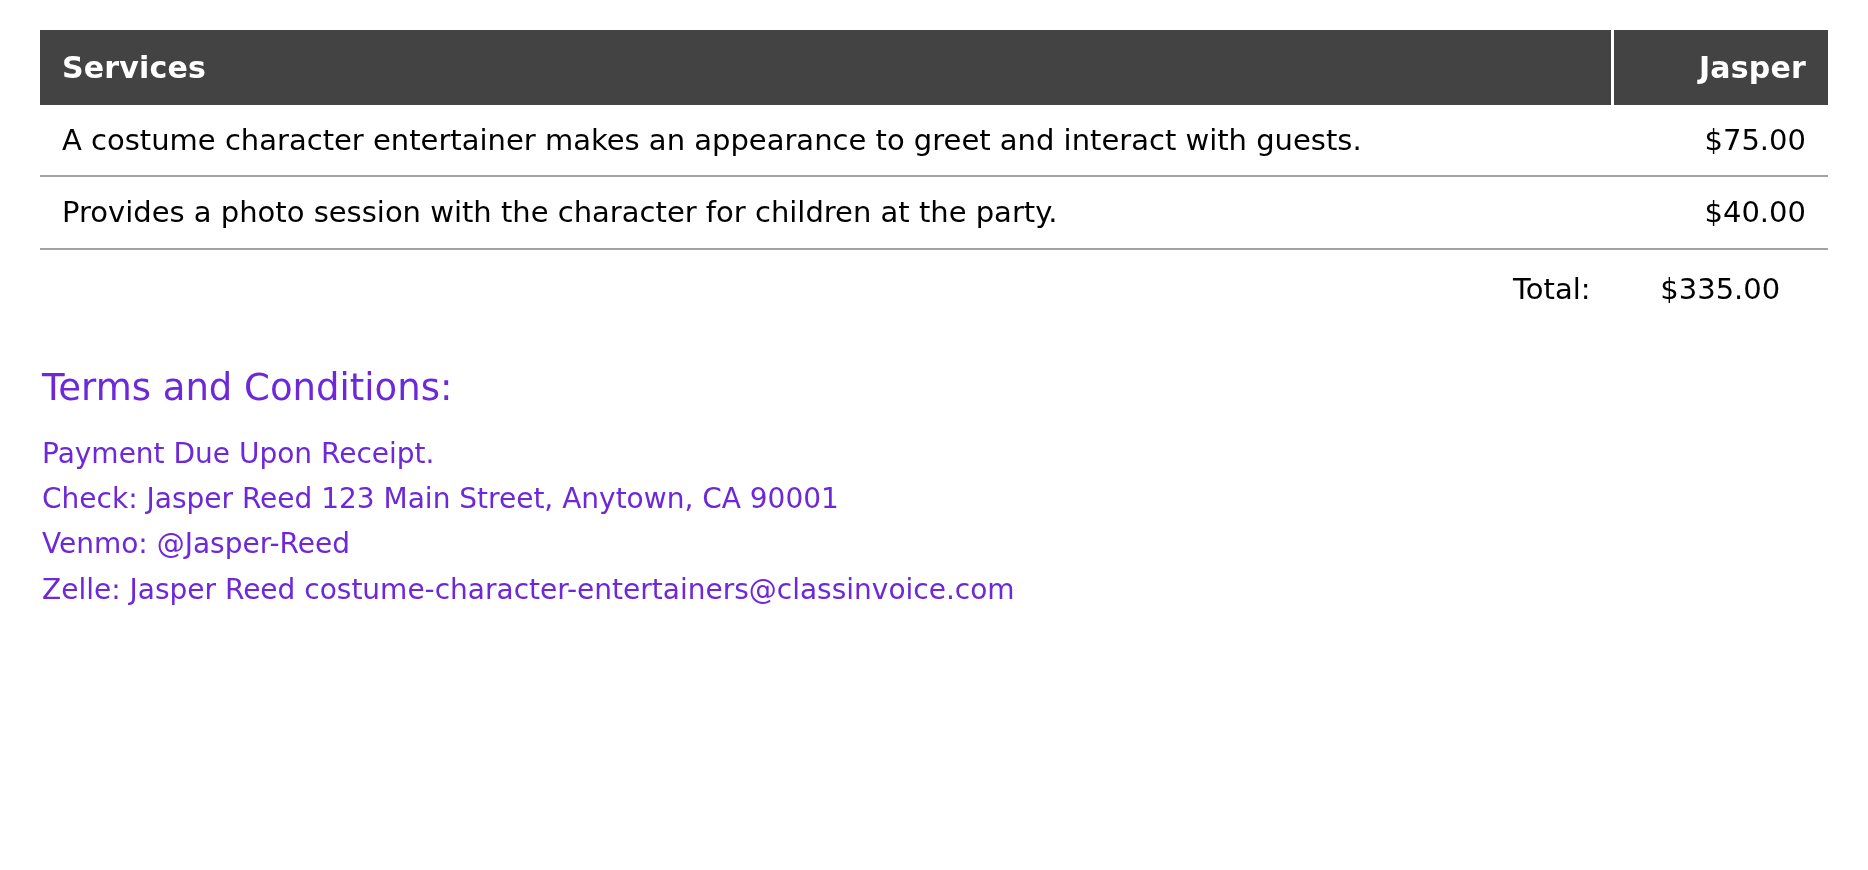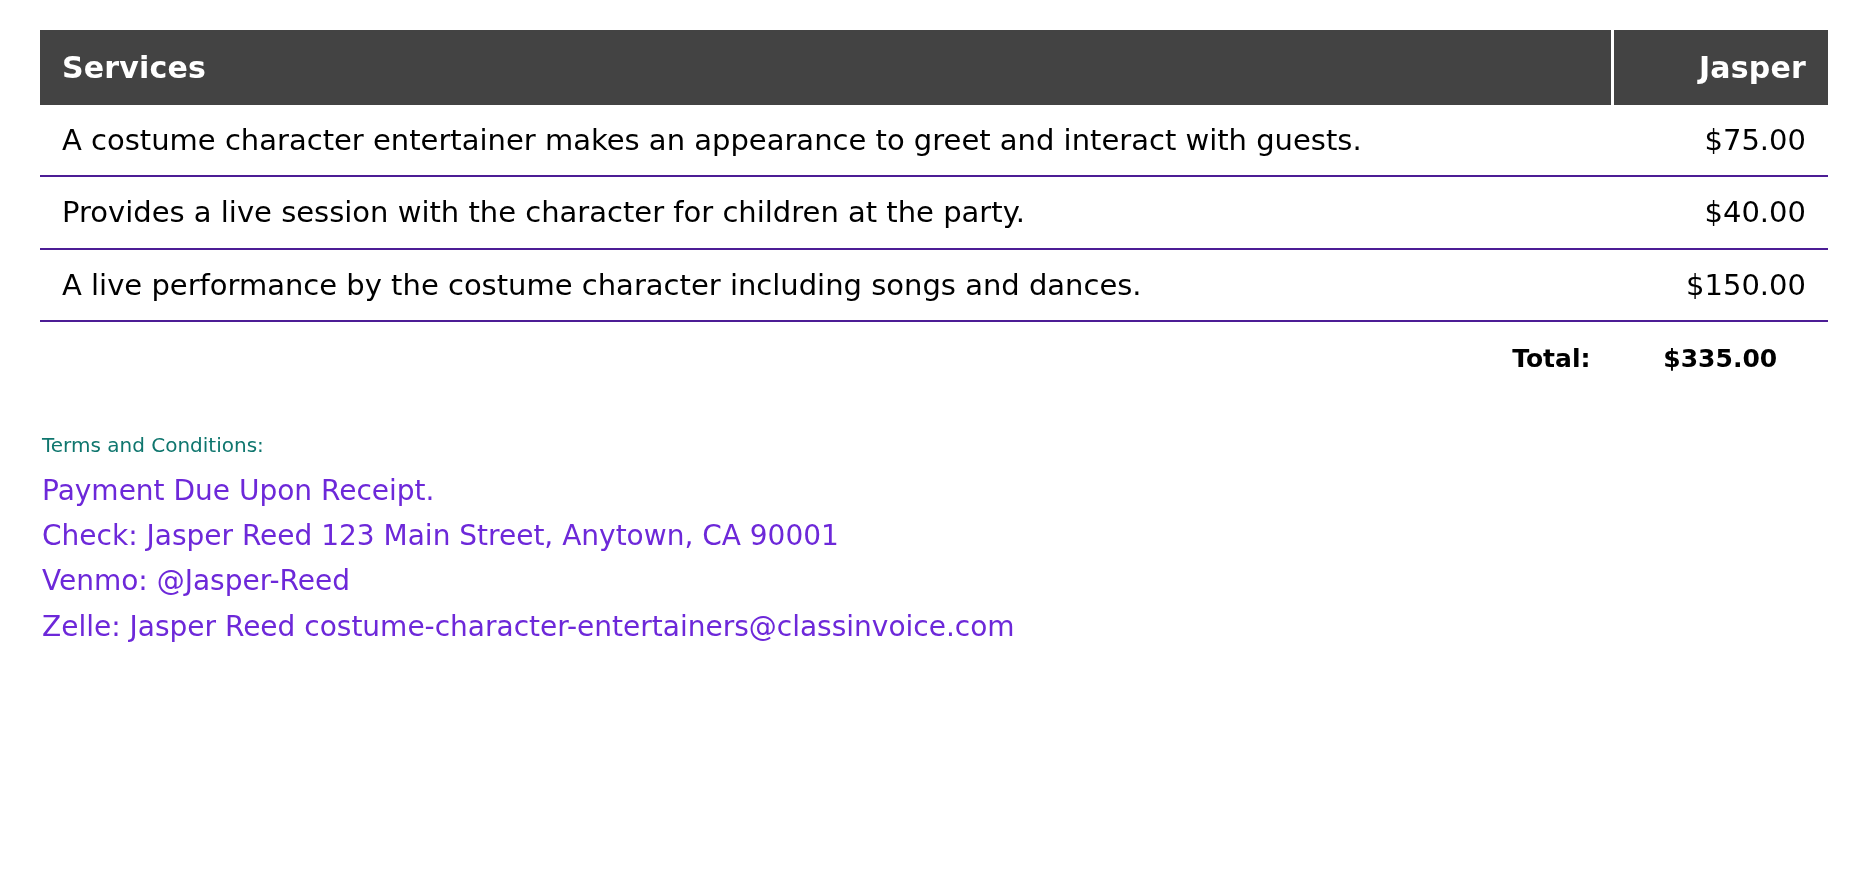--- a/index.html
+++ b/index.html
@@ -36,50 +36,50 @@
   table.invoice thead th.price-col {
     text-align: right;
     width: 170px;
   }
   table.invoice thead th.services-col {
     border-right: 3px solid #ffffff;
   }
   table.invoice tbody td {
     font-size: 29px;
     padding: 17px 22px 17px 22px;
-    border-bottom: 2px solid #4c1d95;
+    border-bottom: 2px solid #a3a3a3;
     vertical-align: middle;
     line-height: 1.25;
   }
   table.invoice tbody td.price {
     text-align: right;
     white-space: nowrap;
   }
   table.invoice tfoot td {
-    font-size: 25px;
-    font-weight: bold;
+    font-size: 29px;
+    font-weight: normal;
     padding: 22px 22px 10px 22px;
     border: none;
     vertical-align: middle;
   }
   table.invoice tfoot td.total-label {
     text-align: right;
   }
   table.invoice tfoot td.total-value {
     text-align: center;
     white-space: nowrap;
   }
   .terms {
     margin-top: 50px;
     padding-left: 2px;
   }
   .terms-title {
-    font-size: 20px;
-    color: #0f766e;
-    margin-bottom: 11px;
+    font-size: 37px;
+    color: #6d28d9;
+    margin-bottom: 22px;
   }
   .terms-line {
     font-size: 28px;
     color: #6d28d9;
     line-height: 1.62;
     white-space: nowrap;
   }
 </style>
 </head>
 <body>
@@ -92,26 +92,22 @@
         <th class="services-col">Services</th>
         <th class="price-col">Jasper</th>
       </tr>
     </thead>
     <tbody>
       <tr>
         <td class="service">A costume character entertainer makes an appearance to greet and interact with guests.</td>
         <td class="price">$75.00</td>
       </tr>
       <tr>
-        <td class="service">Provides a live session with the character for children at the party.</td>
+        <td class="service">Provides a photo session with the character for children at the party.</td>
         <td class="price">$40.00</td>
-      </tr>
-      <tr>
-        <td class="service">A live performance by the costume character including songs and dances.</td>
-        <td class="price">$150.00</td>
       </tr>
     </tbody>
     <tfoot>
       <tr>
         <td class="total-label">Total:</td>
         <td class="total-value">$335.00</td>
       </tr>
     </tfoot>
   </table>
 

